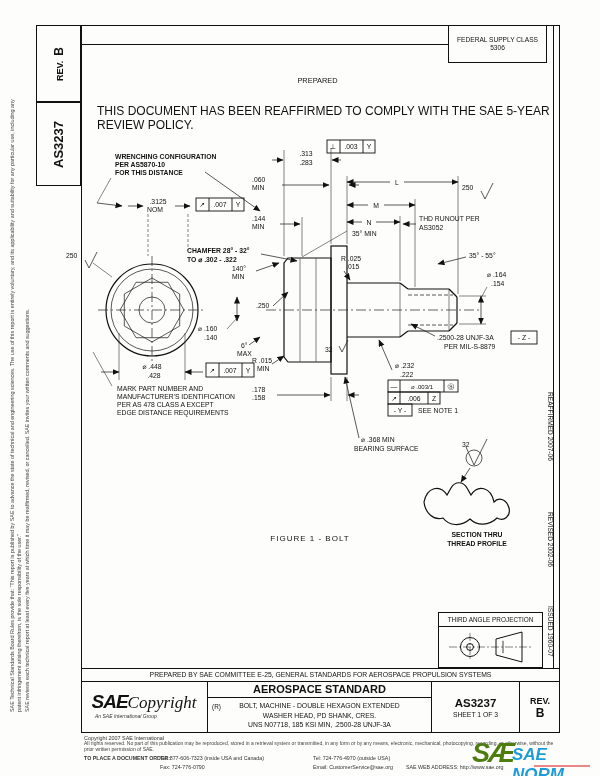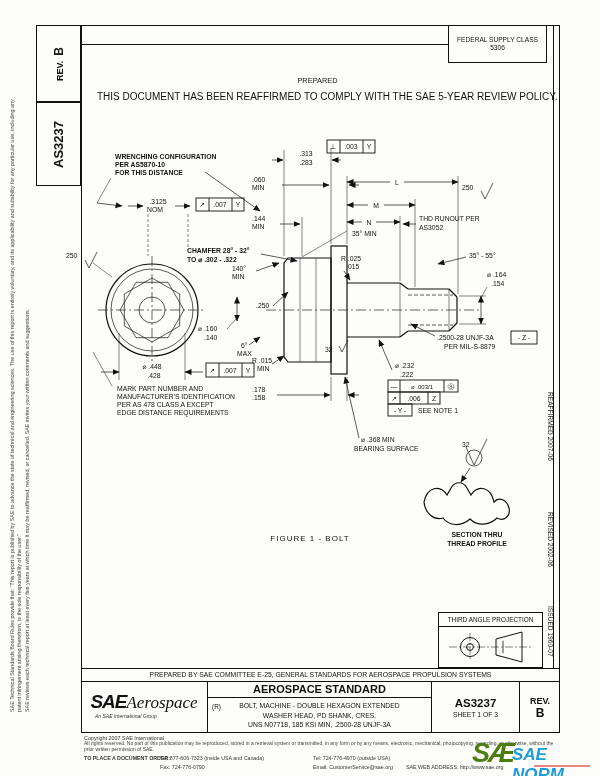--- a/index.html
+++ b/index.html
@@ -46,21 +46,21 @@
 <div class="box" style="left:36px;top:102px;width:45px;height:84px;display:flex;align-items:center;justify-content:center;">
   <span class="vrot" style="font-size:13px;font-weight:bold;">AS3237</span>
 </div>
 
 <div class="box" style="left:448px;top:25px;width:99px;height:38px;border-width:1.3px;display:flex;flex-direction:column;align-items:center;justify-content:center;line-height:8.5px;">
   <span style="font-size:6.6px;">FEDERAL SUPPLY CLASS</span>
   <span style="font-size:6.6px;">5306</span>
 </div>
 
 <div class="abs" style="left:81px;top:76px;width:473px;text-align:center;font-size:7.4px;">PREPARED</div>
-<div class="abs" style="left:97px;top:91px;font-size:10px;">THIS DOCUMENT HAS BEEN REAFFIRMED TO COMPLY WITH THE SAE 5-YEAR REVIEW POLICY.</div>
+<div class="abs" style="left:97px;top:104px;font-size:12px;">THIS DOCUMENT HAS BEEN REAFFIRMED TO COMPLY WITH THE SAE 5-YEAR REVIEW POLICY.</div>
 
 <div class="abs cw" style="left:554px;top:392px;font-size:6.6px;color:#222;">REAFFIRMED 2007-06</div>
 <div class="abs cw" style="left:554px;top:512px;font-size:6.6px;color:#222;">REVISED 2002-06</div>
 <div class="abs cw" style="left:554px;top:606px;font-size:6.6px;color:#222;">ISSUED 1960-07</div>
 
 <svg class="abs" style="left:0;top:0;" width="600" height="776" viewBox="0 0 600 776">
   <defs>
     <marker id="ah" markerWidth="8" markerHeight="8" refX="6.5" refY="3" orient="auto-start-reverse" markerUnits="userSpaceOnUse">
       <path d="M0,0 L7,3 L0,6 Z" fill="#111"></path>
     </marker>
@@ -308,21 +308,21 @@
     <line x1="64" y1="13.8" x2="64" y2="26.2" stroke="#111" stroke-width="0.8"></line>
   </svg>
 </div>
 
 <div class="abs" style="left:81px;top:668px;width:479px;height:14px;border-top:1.5px solid #111;border-bottom:1.5px solid #111;box-sizing:border-box;text-align:center;font-size:6.8px;line-height:12px;">PREPARED BY SAE COMMITTEE E-25, GENERAL STANDARDS FOR AEROSPACE PROPULSION SYSTEMS</div>
 
 <div class="abs" id="titleblock" style="left:81px;top:682px;width:479px;height:51px;box-sizing:border-box;">
   <div class="tb-col" style="width:127px;position:relative;">
     <div style="display:flex;align-items:baseline;justify-content:center;margin-top:9px;">
       <span style="font-weight:900;font-style:italic;font-size:19px;letter-spacing:-1px;">SAE</span>
-      <span style="font-family:'Liberation Serif',serif;font-style:italic;font-size:17px;">Aerospace</span>
+      <span style="font-family:'Liberation Serif',serif;font-style:italic;font-size:17px;">Copyright</span>
     </div>
     <div style="font-size:5px;font-style:italic;margin-left:14px;color:#333;">An SAE International Group</div>
   </div>
   <div class="tb-col" style="width:224px;">
     <div style="height:15px;border-bottom:1.2px solid #111;text-align:center;font-weight:bold;font-size:11px;line-height:15px;">AEROSPACE STANDARD</div>
     <div style="position:relative;text-align:center;font-size:6.8px;line-height:9.5px;padding-top:3px;">
       <span class="abs" style="left:4px;top:4px;font-size:6.4px;">(R)</span>
       <div>BOLT, MACHINE - DOUBLE HEXAGON EXTENDED</div>
       <div>WASHER HEAD, PD SHANK, CRES.</div>
       <div>UNS N07718, 185 KSI MIN, .2500-28 UNJF-3A</div>

